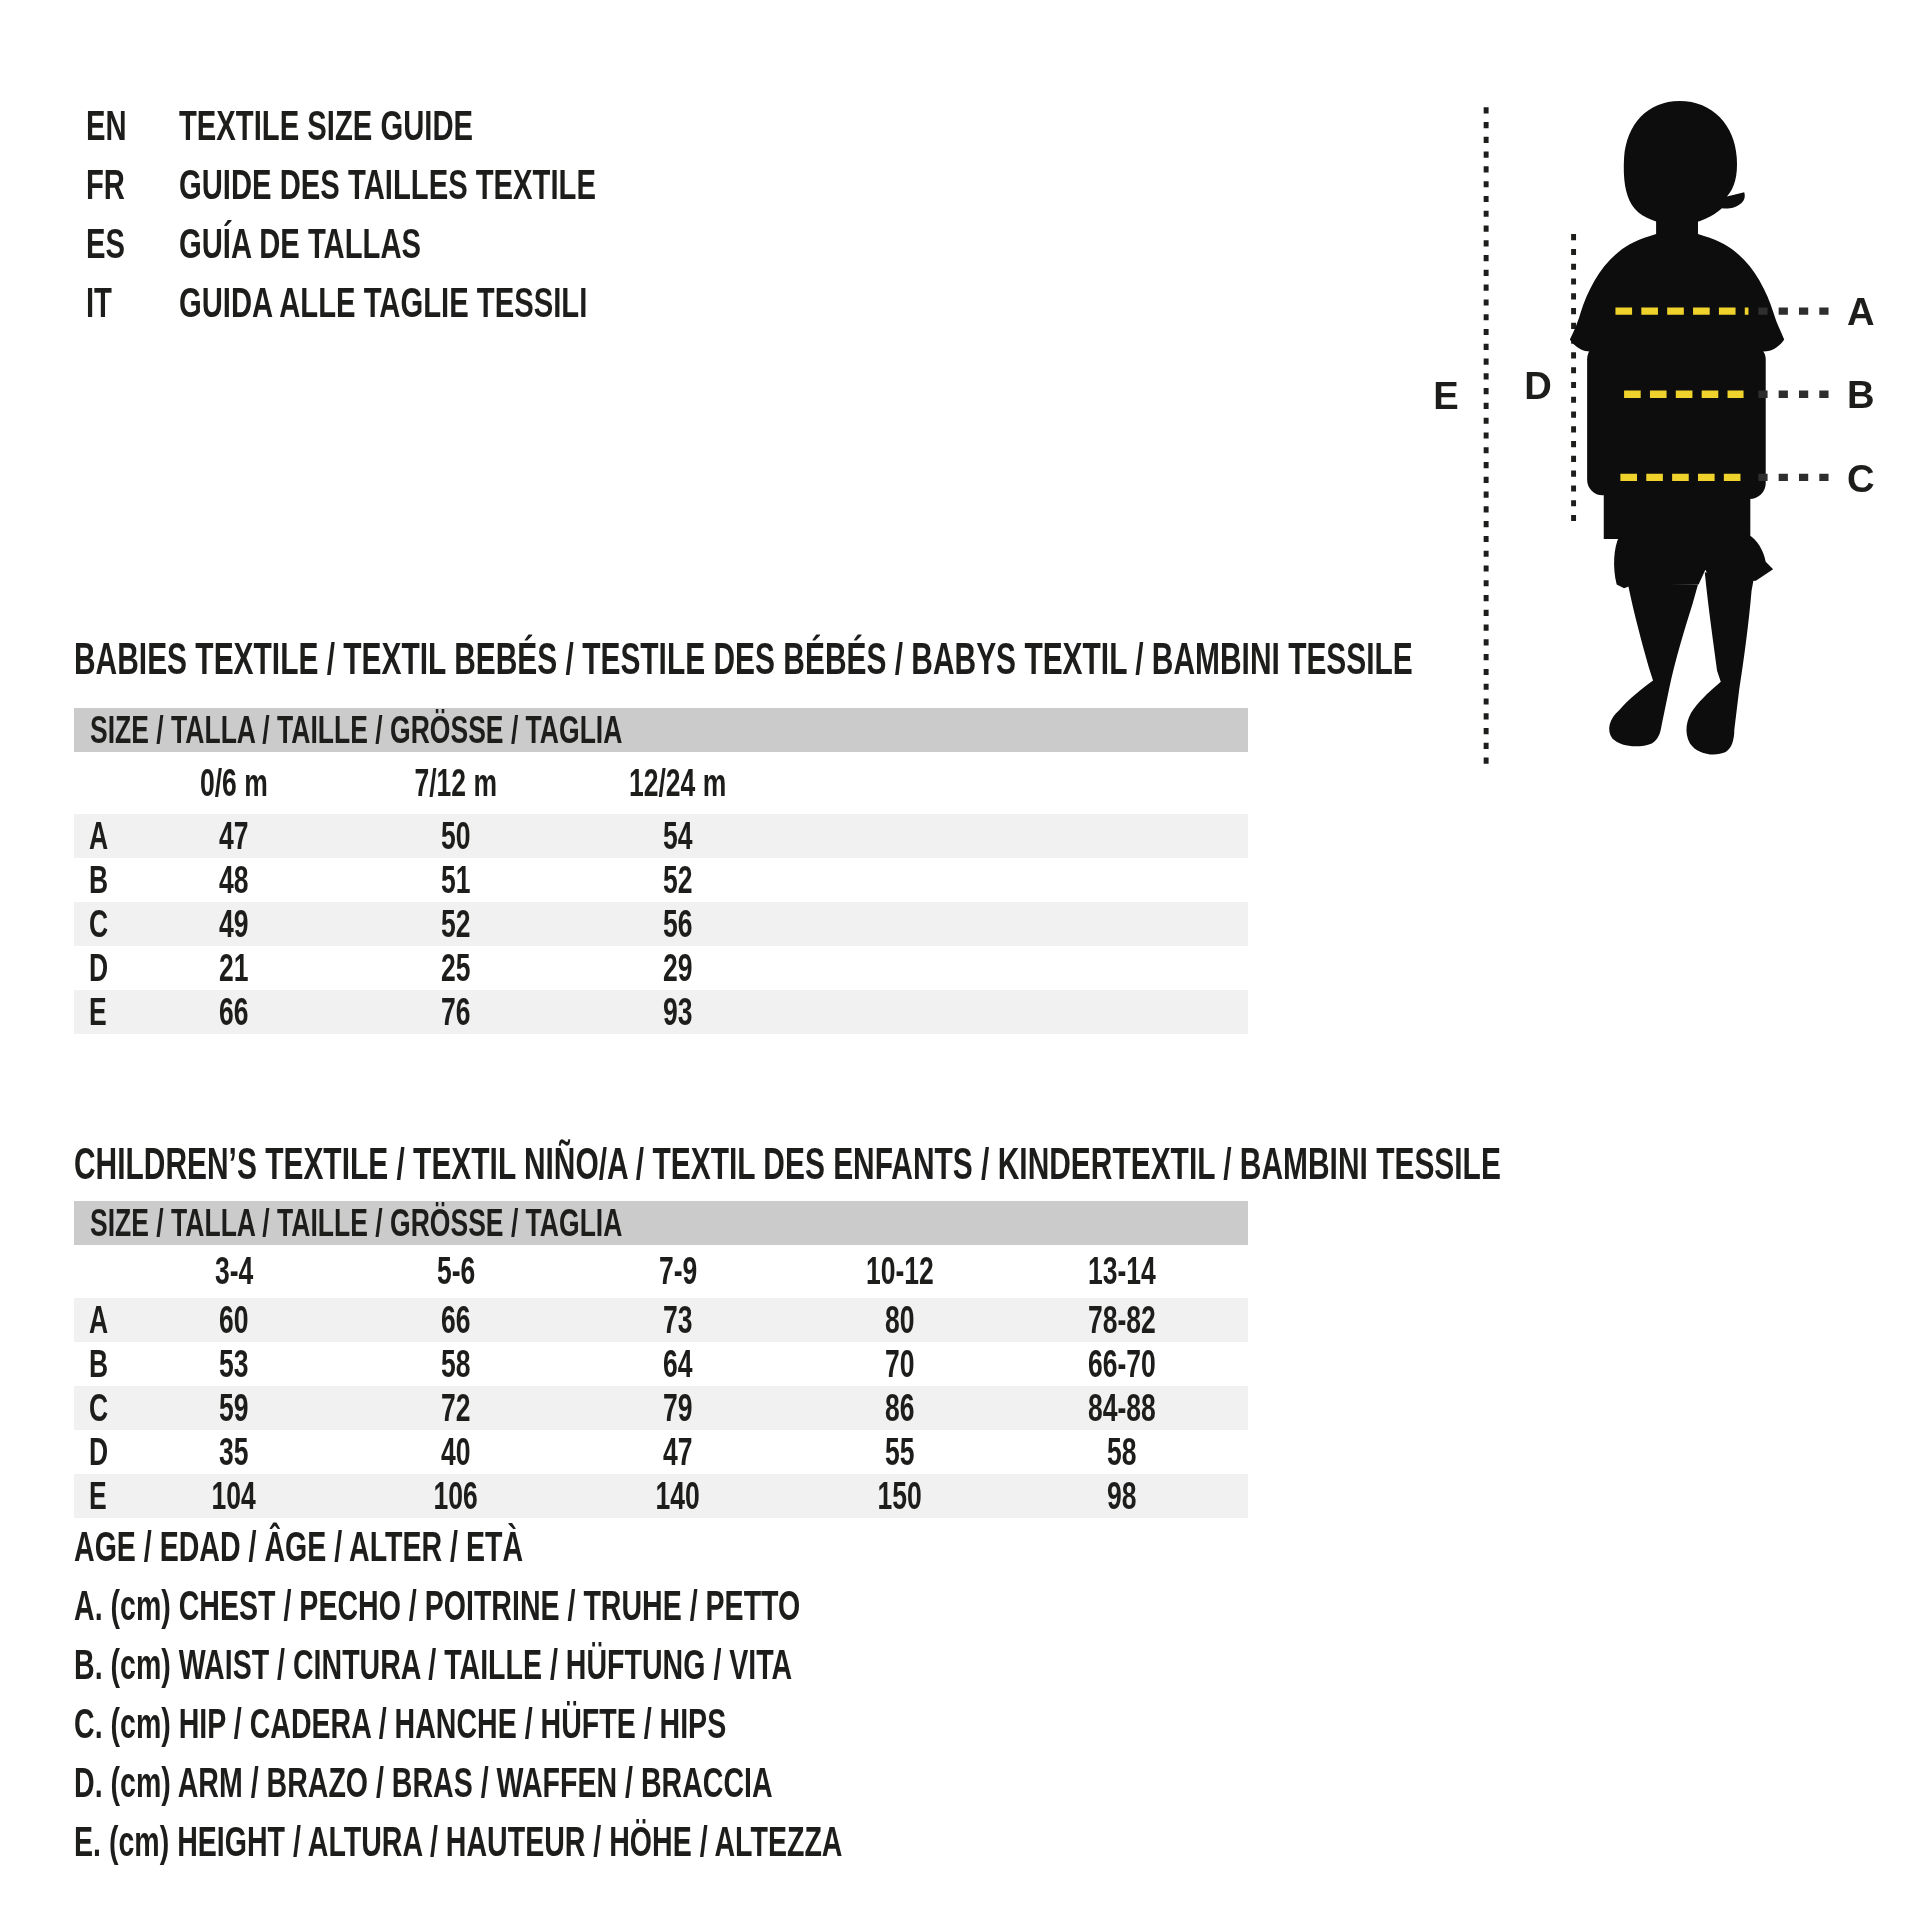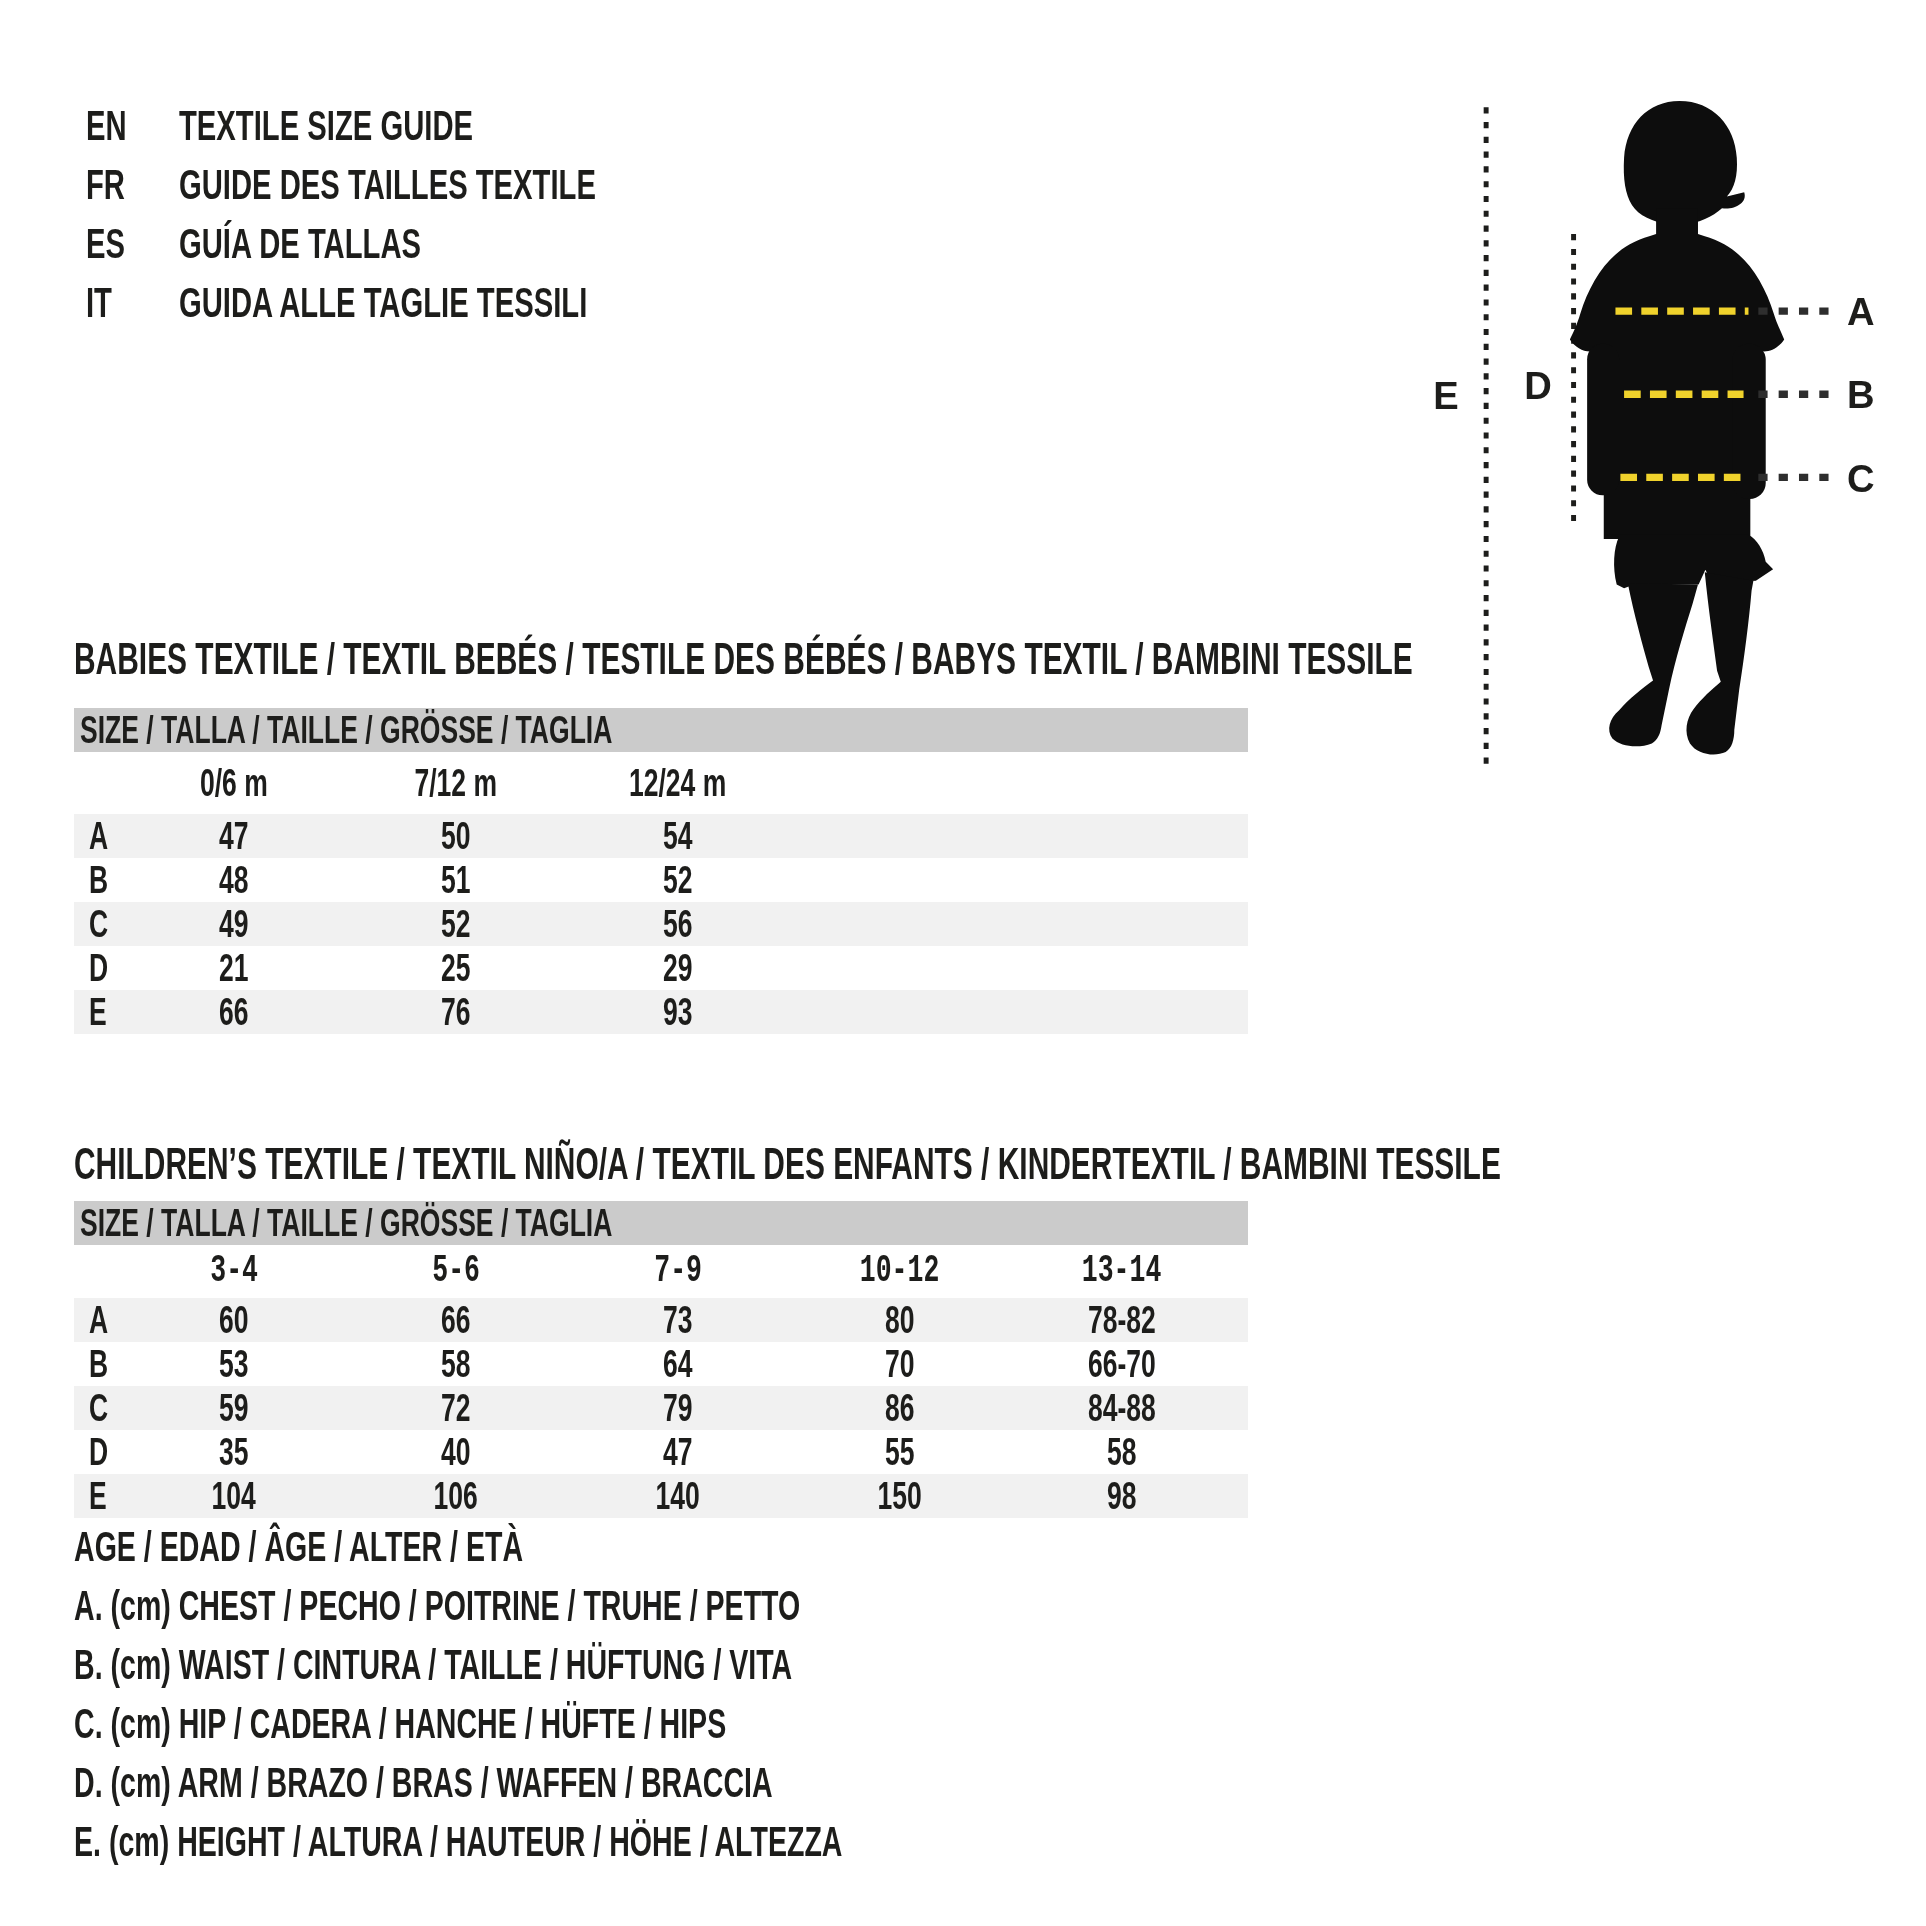--- a/index.html
+++ b/index.html
@@ -30,26 +30,26 @@
   .fig-label { font-family:"Liberation Sans", sans-serif; font-size:62px; font-weight:700; fill:#1d1d1b; }
 
   
   .table-block { position:absolute; left:68px; width:1174px; }
   .babies-block { top:635px; }
   .children-block { top:1140px; }
   .section-heading { height:47px; line-height:47px; font-size:44px; font-weight:700; }
   .babies-block .size-bar { margin-top:26px; }
   .children-block .size-bar { margin-top:13.6px; }
   .size-bar {
-    height:44px; background:#cbcbcb; display:flex; align-items:center; padding-left:6px;
+    height:44px; background:#cbcbcb; display:flex; align-items:center; padding-left:16px;
   }
   .size-bar .cond { font-size:39px; font-weight:700; }
   .trow { display:grid; align-items:center; height:44px; }
   .trow.colhead { height:62px; }
-  .children-block .trow.colhead { height:53px;font-family:Liberation Mono, monospace; }
+  .children-block .trow.colhead { height:53px; }
   .babies-block .trow { grid-template-columns:49px 222px 222px 222px 1fr; }
   .children-block .trow { grid-template-columns:49px 222px 222px 222px 222px 222px 1fr; }
   .trow.stripe { background:#f1f1f1; }
   .cell { font-size:39px; font-weight:700; }
   .cell.rlabel { padding-left:15px; text-align:left; }
   .cell.val { text-align:center; }
 
   
   .legend { position:absolute; left:68px; top:1517px; }
   .legend-line { height:59px; line-height:59px; font-size:42px; font-weight:700; }

